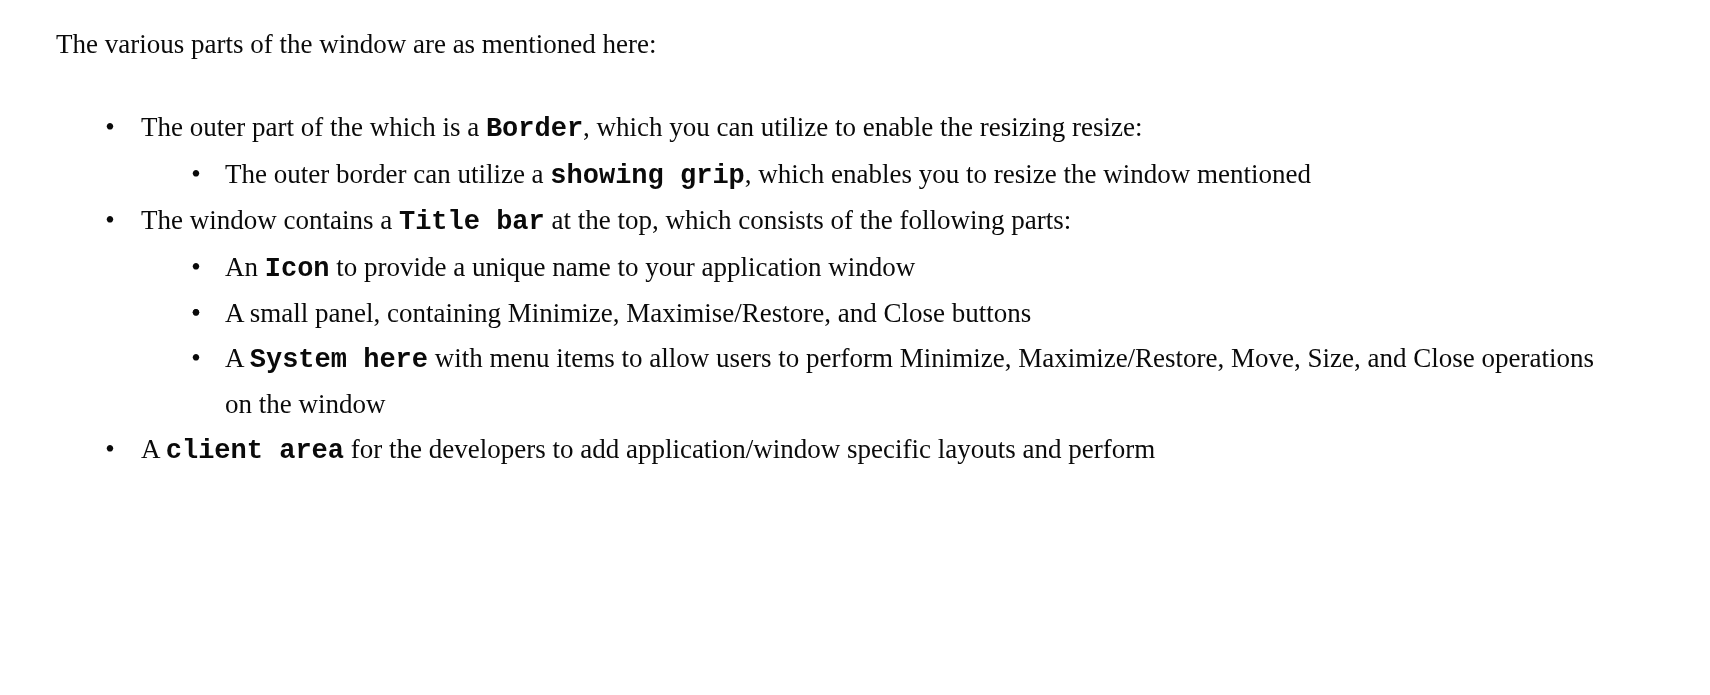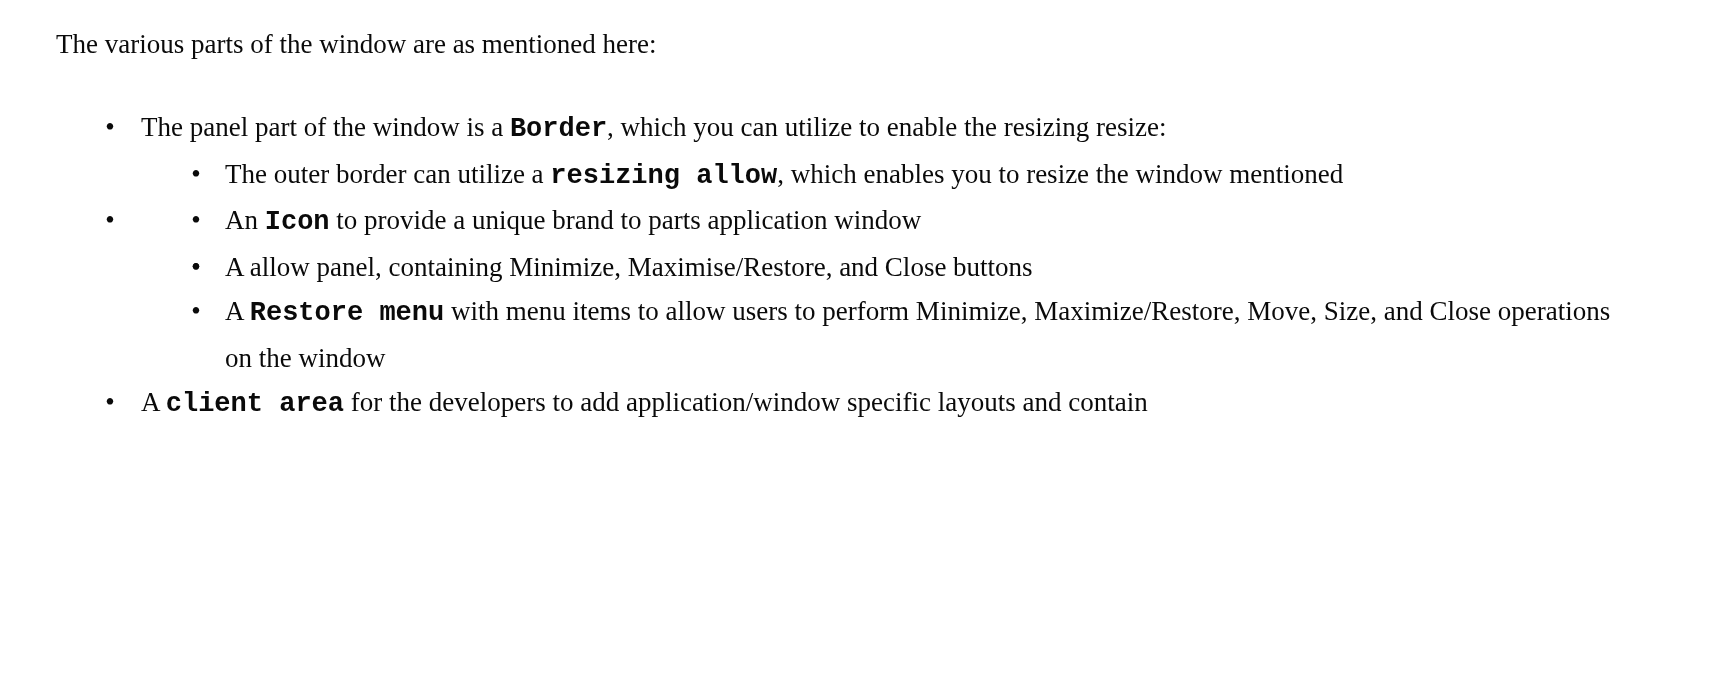--- a/index.html
+++ b/index.html
@@ -104,52 +104,53 @@
 <body style="background: rgb(255, 255, 255); color: rgb(10, 10, 10);">
 
 <div class="page">
 
   <div class="intro">The various parts of the window are as mentioned here:</div>
 
   <div class="list-root">
     <ul class="lvl1" id="root-list">
         <li>
           <span class="bullet">•</span>
-          <span class="txt"><span>The panel part of the window is a </span><b>Border</b><span>, which you can utilize to enable the resizing resize:</span></span>
+          <span class="txt"><span>The outer part of the which is a </span><b>Border</b><span>, which you can utilize to enable the resizing resize:</span></span>
         </li>
         <li style="padding: 0px;">
           <ul class="lvl2">
             <li>
               <span class="bullet">•</span>
-              <span class="txt"><span>The outer border can utilize a </span><b>resizing allow</b><span>, which enables you to resize the window mentioned</span></span>
+              <span class="txt"><span>The outer border can utilize a </span><b>showing grip</b><span>, which enables you to resize the window mentioned</span></span>
             </li>
           </ul>
         </li>
         <li>
           <span class="bullet">•</span>
+          <span class="txt"><span>The window contains a </span><b>Title bar</b><span> at the top, which consists of the following parts:</span></span>
         </li>
         <li style="padding: 0px;">
           <ul class="lvl2">
             <li>
               <span class="bullet">•</span>
-              <span class="txt"><span>An </span><b>Icon</b><span> to provide a unique brand to parts application window</span></span>
+              <span class="txt"><span>An </span><b>Icon</b><span> to provide a unique name to your application window</span></span>
             </li>
             <li>
               <span class="bullet">•</span>
             </li>
             <li>
               <span class="bullet">•</span>
-              <span class="txt"><span>A allow panel, containing Minimize, Maximise/Restore, and Close buttons</span></span>
+              <span class="txt"><span>A small panel, containing Minimize, Maximise/Restore, and Close buttons</span></span>
             </li>
             <li>
               <span class="bullet">•</span>
-              <span class="txt"><span>A </span><b>Restore menu</b><span> with menu items to allow users to perform Minimize, Maximize/Restore, Move, Size, and Close operations on the window</span></span>
+              <span class="txt"><span>A </span><b>System here</b><span> with menu items to allow users to perform Minimize, Maximize/Restore, Move, Size, and Close operations on the window</span></span>
             </li>
           </ul>
         </li>
         <li>
           <span class="bullet">•</span>
-          <span class="txt"><span>A </span><b>client area</b><span> for the developers to add application/window specific layouts and contain</span></span>
+          <span class="txt"><span>A </span><b>client area</b><span> for the developers to add application/window specific layouts and perform</span></span>
         </li>
       </ul>
   </div>
 
 </div>
 
 </body></html>

